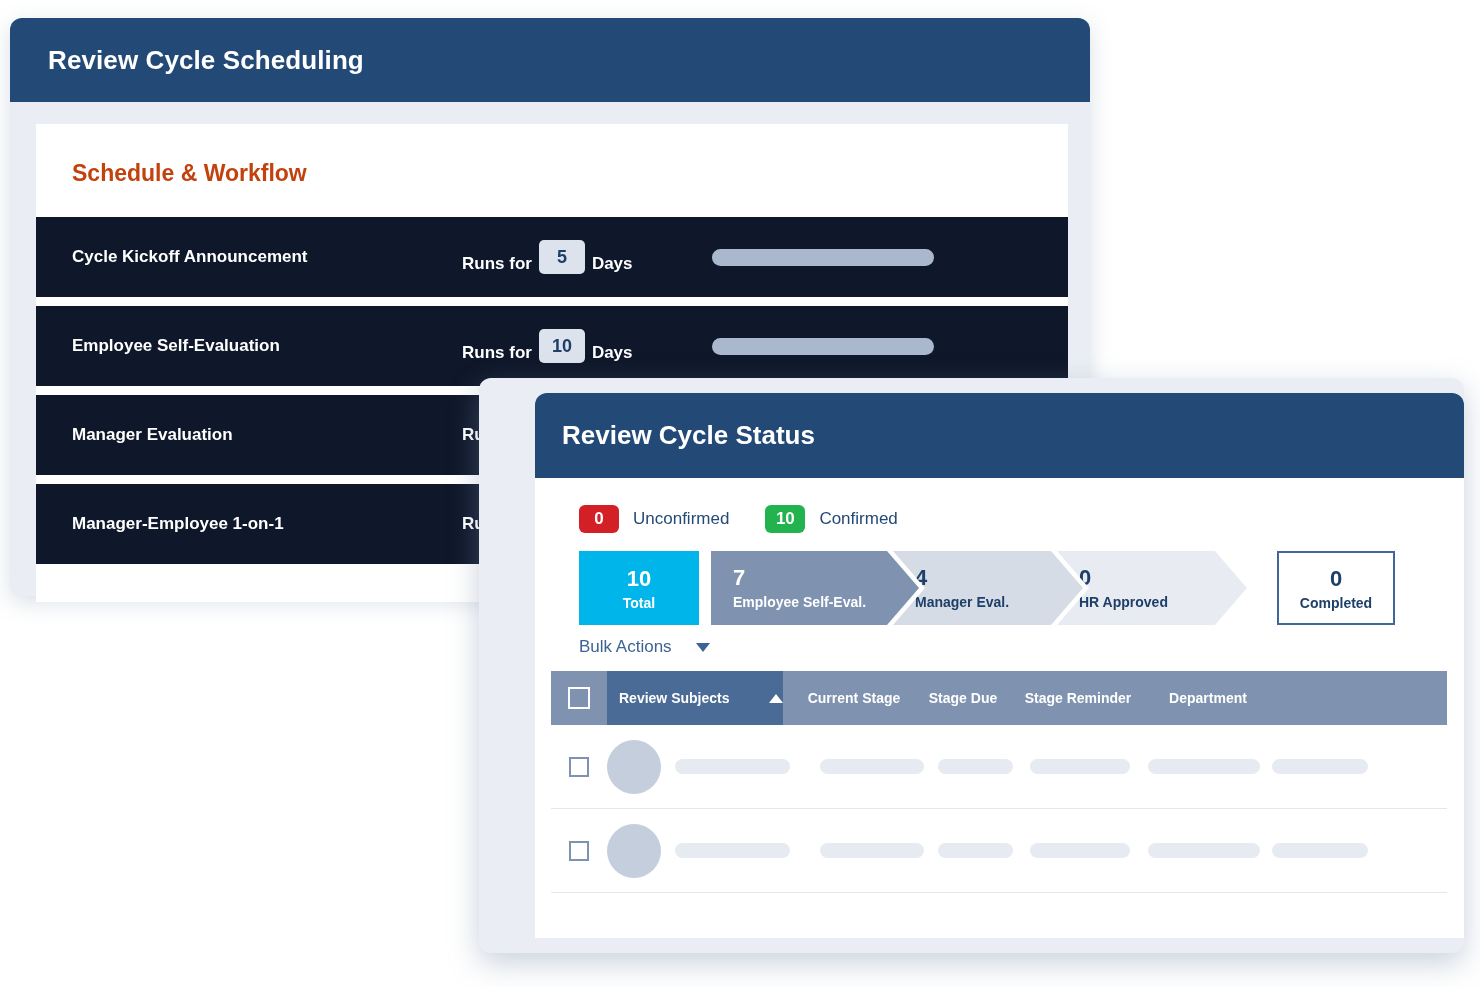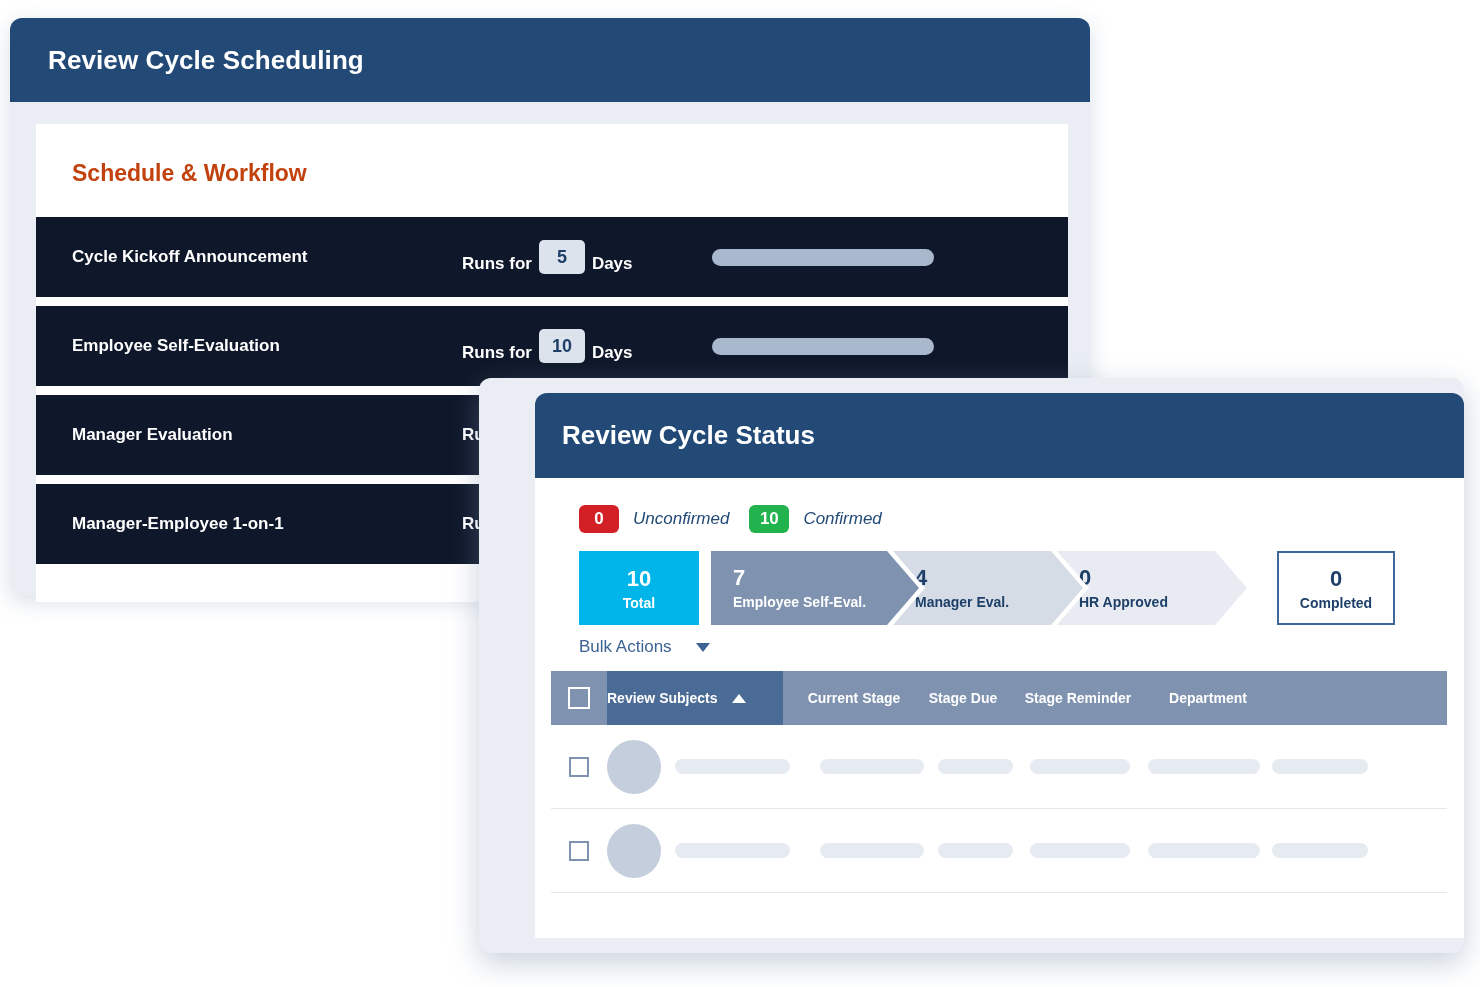--- a/index.html
+++ b/index.html
@@ -171,22 +171,21 @@
     display: flex;
     align-items: center;
     justify-content: center;
   }
   .badge-unconfirmed { background: #d32027; }
   .badge-confirmed { background: #22b34f; }
 
   .badge-label {
     color: #234a77;
     font-size: 17px;
-    margin-right: 6px;
-    font-style: italic;
+    margin-right: 22px;
   }
 
   
   #funnel {
     display: flex;
     align-items: stretch;
     padding: 18px 0 0 44px;
     height: 92px;
   }
 
@@ -287,23 +286,23 @@
     color: #ffffff;
     font-size: 14px;
     font-weight: bold;
   }
 
   .th-check { width: 56px; }
   .th-subjects {
     width: 122px;
     background: #4a6b96;
     gap: 14px;
-    padding-left: 0;
+    padding-left: 12px;
     flex: 0 0 176px;
-    justify-content: flex-start;
+    justify-content: space-between;
   }
   .th-current { flex: 0 0 130px; padding-left: 12px; }
   .th-due { flex: 0 0 100px; }
   .th-reminder { flex: 0 0 130px; }
   .th-role { flex: 0 0 130px; }
   .th-dept { flex: 0 0 130px; }
 
   .box-check {
     width: 22px; height: 22px;
     border: 2px solid #ffffff;

